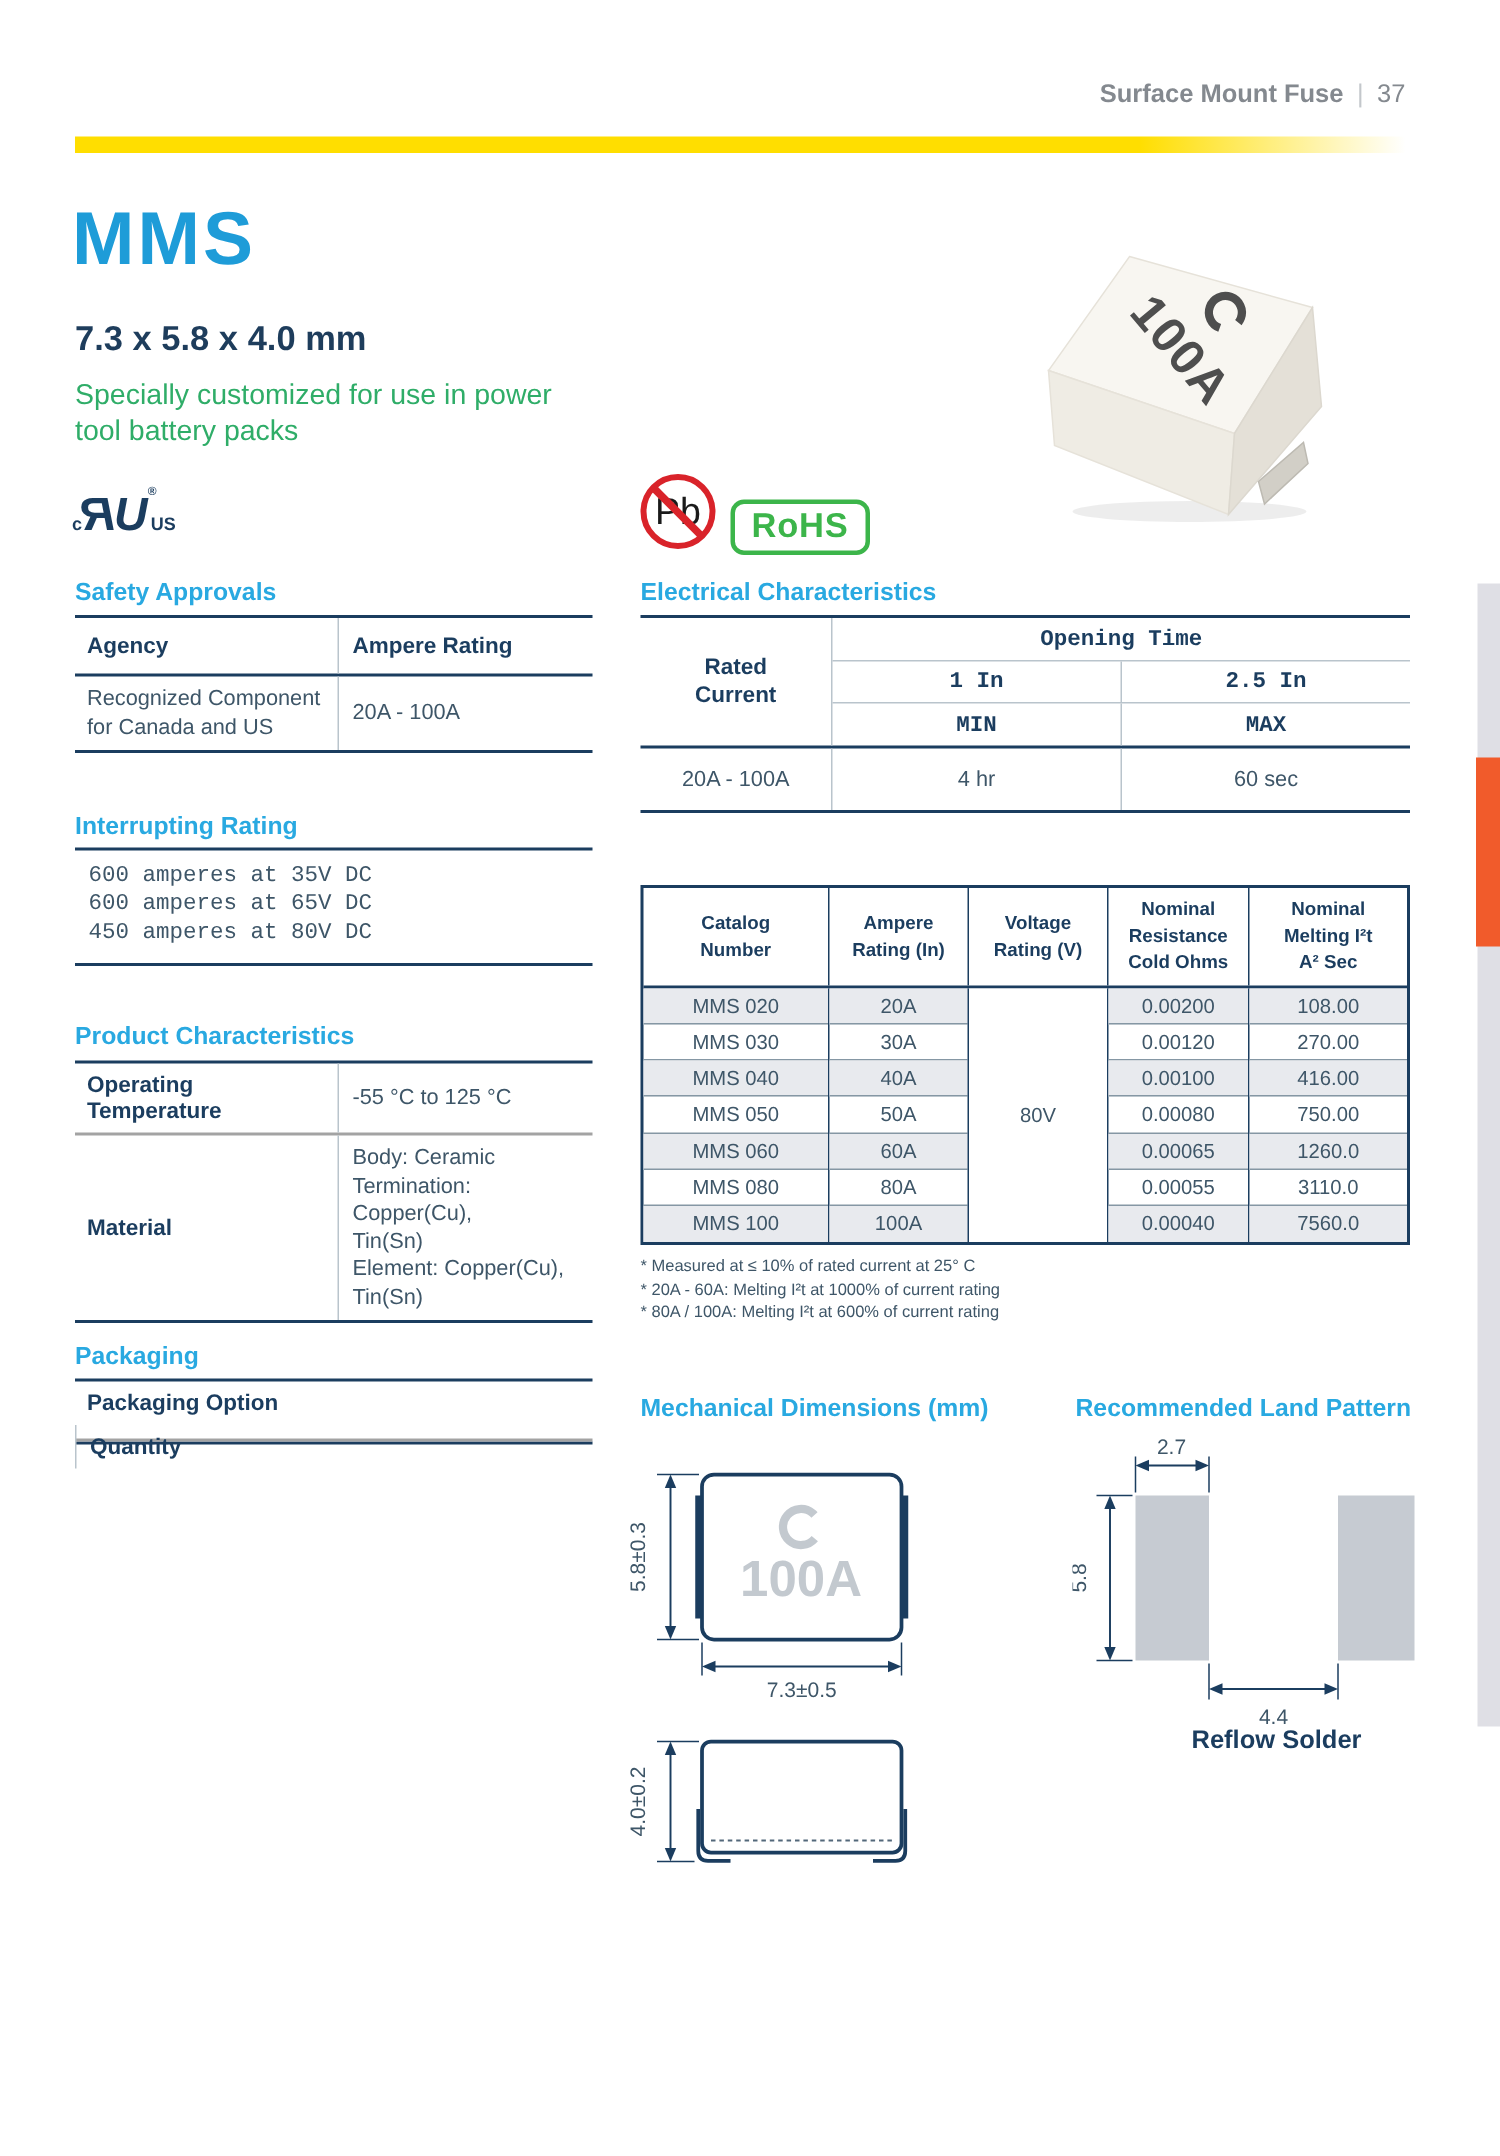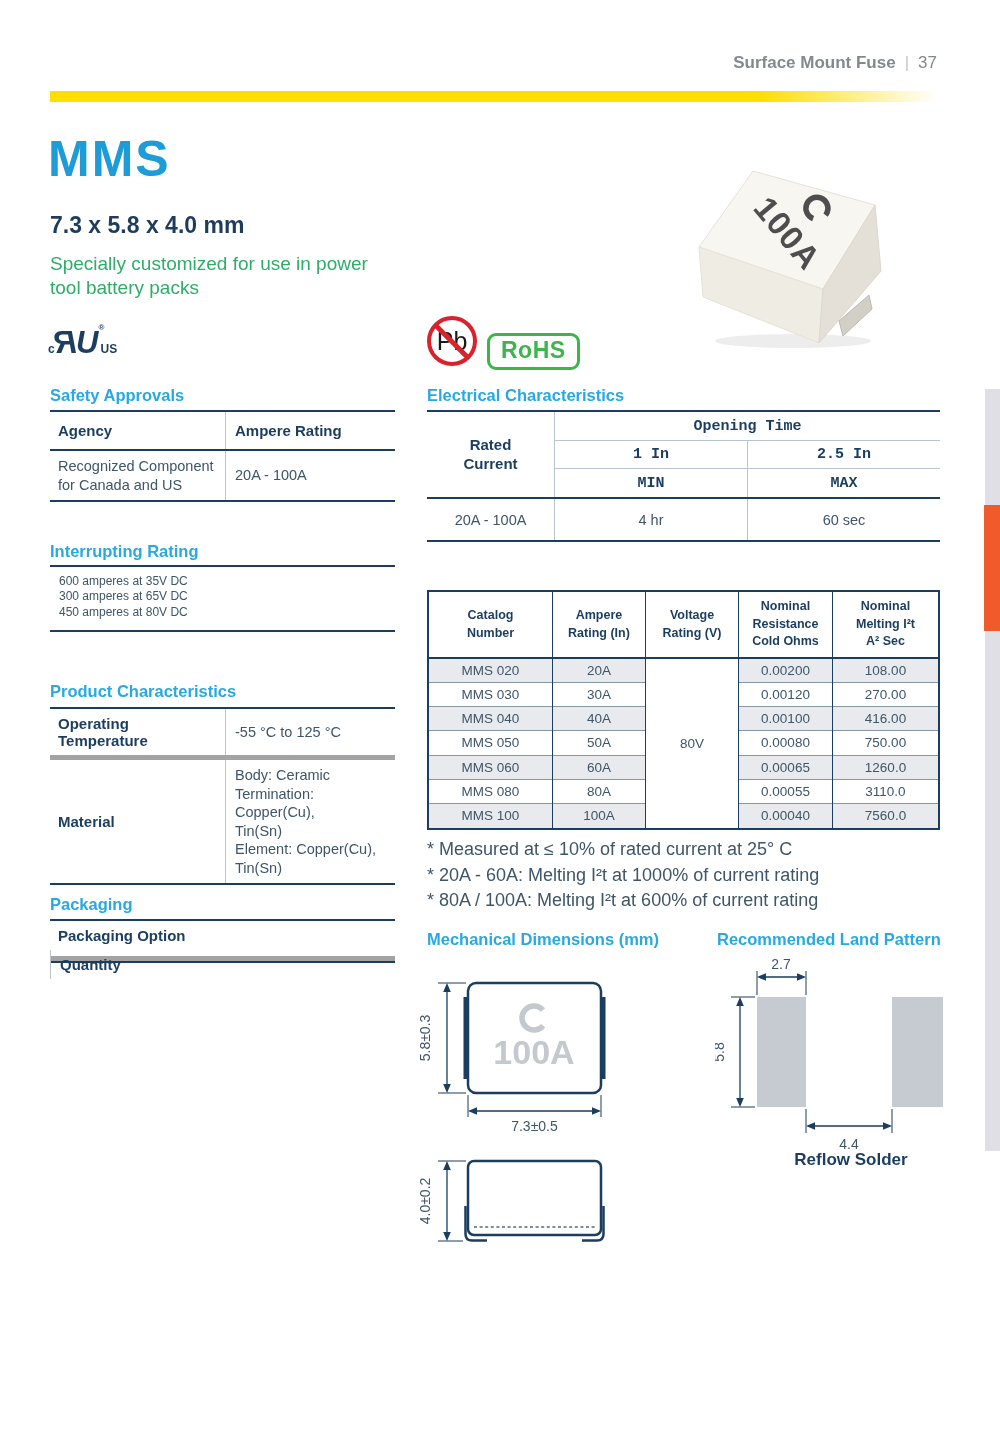--- a/index.html
+++ b/index.html
@@ -39,27 +39,27 @@
   .sec-h { position:absolute; font-size:16.5px; font-weight:700; color:#29A9E1; }
 
   
   .ltable { position:absolute; left:50px; width:345px; border-top:2px solid #1B3D5F; border-bottom:2px solid #1B3D5F; }
   .lrow { display:flex; }
   .lcell1 { width:175px; padding:6px 6px 6px 8px; }
   .lcell2 { flex:1; border-left:1px solid #b9c4cc; padding:6px 6px 6px 9px; }
   .lbl { font-weight:700; color:#1B3D5F; font-size:15px; }
   .val { color:#3E5668; font-size:14.5px; line-height:1.28; }
   .hline-dark { border-bottom:2px solid #1B3D5F; }
-  .hline-light { border-bottom:5px solid #a3a3a3; }
+  .hline-light { border-bottom:2px solid #a3a3a3; }
   .vcenter { display:flex; align-items:center; }
 
   
   .int-box { position:absolute; left:50px; top:565px; width:345px; border-top:2px solid #1B3D5F; border-bottom:2px solid #1B3D5F;
     padding:7px 6px 10px 9px; }
-  .int-box .val { font-size:12px; }
+  .int-box .val { font-size:15px;font-family:Liberation Mono, monospace; }
 
   
   .ec-table { position:absolute; left:427px; top:410px; width:513px; border-top:2px solid #1B3D5F; border-bottom:2px solid #1B3D5F; }
   .ec-top { display:flex; }
   .ec-rated { width:128px; border-right:1px solid #b9c4cc; display:flex; align-items:center; justify-content:center;
     text-align:center; font-weight:700; color:#1B3D5F; font-size:15px; line-height:1.25; white-space:pre-line; }
   .ec-heads { flex:1;font-family:Liberation Mono, monospace; }
   .ec-ot { height:29px; line-height:29px; text-align:center; font-weight:700; color:#1B3D5F; font-size:15px; border-bottom:1px solid #b9c4cc; }
   .ec-sub, .ec-mm { display:flex; height:28px; }
   .ec-sub { border-bottom:1px solid #b9c4cc; }
@@ -79,21 +79,21 @@
     font-weight:700; color:#1B3D5F; font-size:12.5px; line-height:1.4; white-space:pre-line; }
   .cat-body { display:flex; }
   .cat-col { display:flex; flex-direction:column; }
   .cw1 { width:123px; } .cw2 { width:93px; } .cw3 { width:93px; } .cw4 { width:94px; } .cw5 { flex:1; }
   .cat-head > div + div, .cat-col + .cat-col { border-left:1.5px solid #1B3D5F; }
   .cat-cell { height:24.15px; display:flex; align-items:center; justify-content:center;
     font-size:13.5px; color:#3E5668; border-bottom:1px solid #8597a4; }
   .cat-col .cat-cell:last-child { border-bottom:none; }
   .cat-col .cat-cell:nth-child(odd) { background:#E8EAEE; }
   .cat-voltage { height:169px; display:flex; align-items:center; justify-content:center; font-size:13.5px; color:#3E5668; background:#fff; }
-  .footnotes { position:absolute; left:427px; top:837px; font-size:18px; color:#3E5668; line-height:1.42; }
+  .footnotes { position:absolute; left:427px; top:837px; font-size:11px; color:#3E5668; line-height:1.42; }
 
   
   .mech-svg { position:absolute; left:420px; top:956px; }
   .land-svg { position:absolute; left:715px; top:950px; }
   .dim-text { font-size:14px; fill:#3E5668; font-family:"Liberation Sans","DejaVu Sans",sans-serif; }
   .reflow-label { position:absolute; left:741px; top:1150px; width:220px; text-align:center;
     font-size:17px; font-weight:700; color:#1B3D5F; }
 
   
   .side-strip { position:absolute; left:985px; top:389px; width:15px; height:762px; background:#DFDFE5; }
@@ -176,21 +176,21 @@
     <div class="ec-data">
       <div class="ec-dc1">20A - 100A</div>
       <div class="ec-dc2">4 hr</div>
       <div class="ec-dc3">60 sec</div>
     </div>
   </div>
 
   <div class="sec-h" style="left:50px; top:542px;">Interrupting Rating</div>
   <div class="int-box">
     <div class="val">600 amperes at 35V DC</div>
-    <div class="val">300 amperes at 65V DC</div>
+    <div class="val">600 amperes at 65V DC</div>
     <div class="val">450 amperes at 80V DC</div>
   </div>
 
   <div class="cat-table">
     <div class="cat-head">
       <div class="cw1">Catalog
 Number</div>
       <div class="cw2">Ampere
 Rating (In)</div>
       <div class="cw3">Voltage

